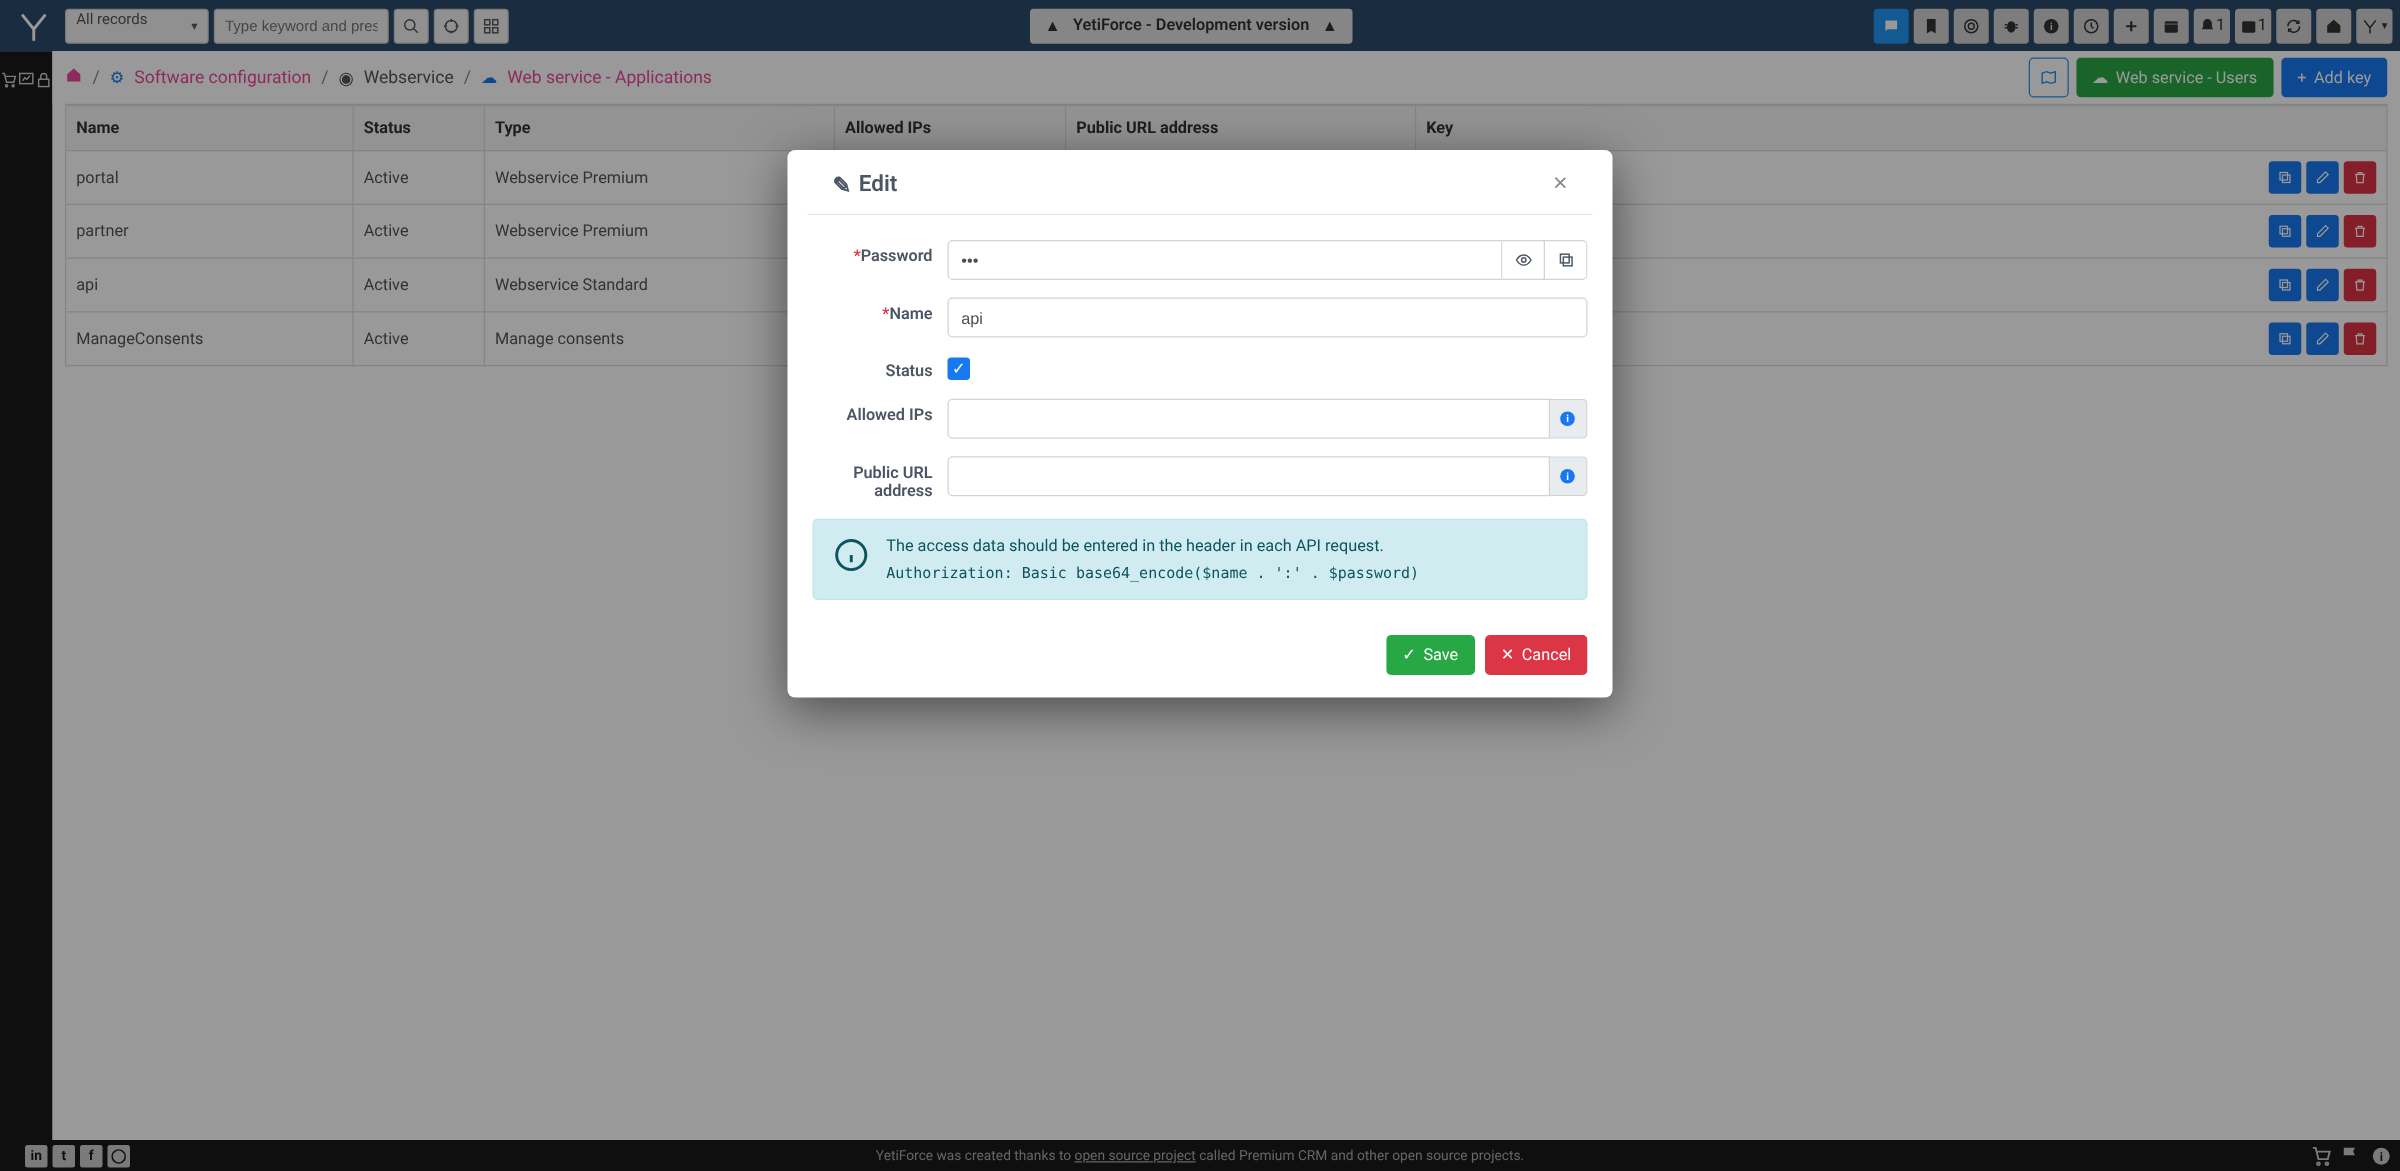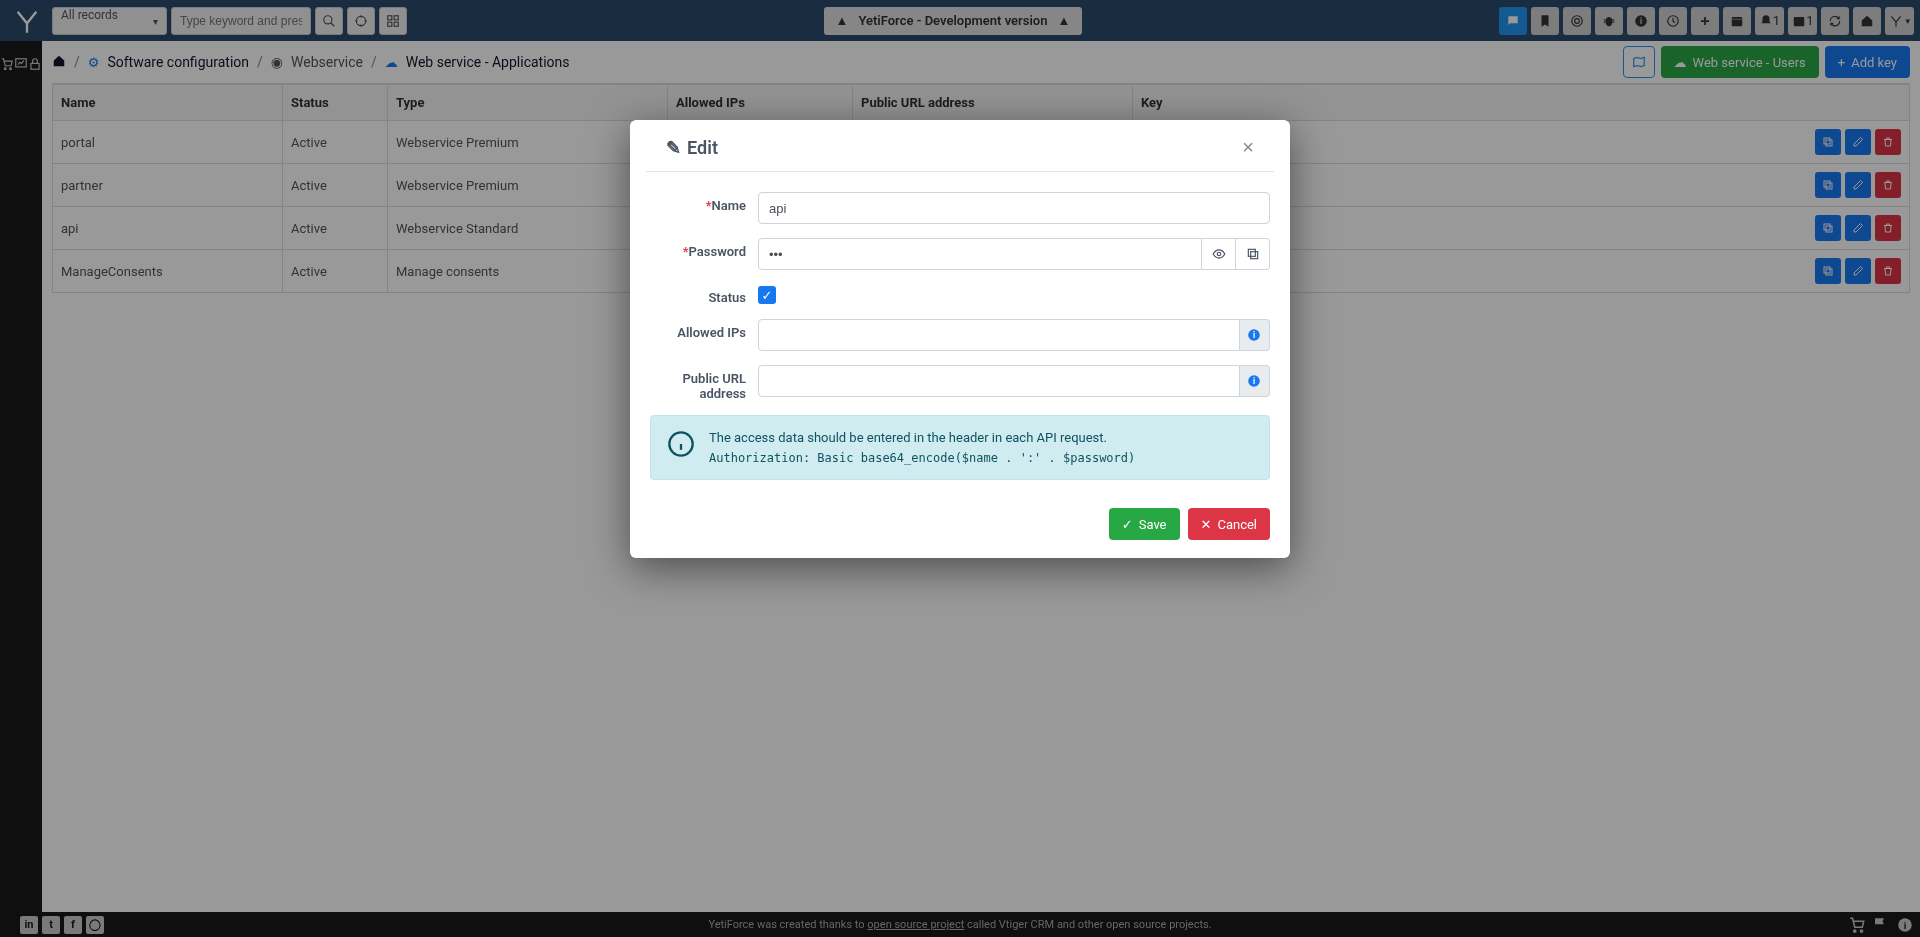--- a/index.html
+++ b/index.html
@@ -23,21 +23,21 @@
 .overlay { position: absolute; top: 0; left: 0; right: 0; bottom: 0; background: rgba(0,0,0,0.4); z-index: 50; }
 
 
 .sidebar { position: absolute; left: 0; top: 41px; bottom: 25px; width: 42px; background: #1a1a1a; display: flex; flex-direction: row; padding: 6px 0; overflow: hidden; }
 .sidebar-item { height: 34px; display: flex; align-items: center; justify-content: center; color: #ccc; cursor: pointer; }
 
 
 .main { position: absolute; left: 42px; top: 41px; right: 0; bottom: 25px; background: #fff; }
 .breadcrumb-bar { height: 42px; display: flex; align-items: center; justify-content: space-between; padding: 0 10px; background: #fff; }
 .breadcrumb { display: flex; align-items: center; gap: 8px; font-size: 14px; }
-.breadcrumb a { color: #0f172a; text-decoration: none; }
+.breadcrumb a { color: #ec4899; text-decoration: none; }
 .breadcrumb .sep { color: #888; }
 .breadcrumb .current { color: #555; }
 .bc-icon { color: #1878f0; font-size: 13px; }
 .page-actions { display: flex; gap: 6px; }
 .btn { height: 32px; padding: 0 12px; border-radius: 4px; display: flex; align-items: center; gap: 6px; cursor: pointer; font-size: 13px; border: 1px solid transparent; }
 .btn-outline { background: #fff; border: 1px solid #2196f3; color: #2196f3; padding: 0 8px; }
 .btn-green { background: #28a745; color: #fff; }
 .btn-blue { background: #1878f0; color: #fff; }
 .btn-red { background: #dc3545; color: #fff; }
 
@@ -498,44 +498,44 @@
 <div class="modal">
   <div class="modal-header">
     <div class="modal-title">
       <span>✎</span>
       <span>Edit</span>
     </div>
     <button class="modal-close">×</button>
   </div>
   <div class="modal-body">
     <div class="form-row">
-      <div class="form-label"><span class="req">*</span><span>Name</span></div>
-      <div class="form-field"><input class="form-control" value="api" style=""></div>
-    </div>
-    <div class="form-row">
       <div class="form-label"><span class="req">*</span><span>Password</span></div>
       <div class="form-field">
         <div class="input-group">
           <input class="form-control" type="password" value="•••" style="">
           <div class="input-append">
               <svg class="i" viewBox="0 0 24 24" fill="none" stroke="currentColor" stroke-width="2">
                 <path d="M2 12s4-7 10-7 10 7 10 7-4 7-10 7-10-7-10-7z"></path>
                 <circle cx="12" cy="12" r="3"></circle>
               </svg>
             </div>
           <div class="input-append">
               <svg class="i" viewBox="0 0 24 24" fill="none" stroke="currentColor" stroke-width="2">
                 <rect x="8" y="8" width="12" height="12"></rect>
                 <rect x="4" y="4" width="12" height="12"></rect>
               </svg>
             </div>
         </div>
       </div>
     </div>
     <div class="form-row">
+      <div class="form-label"><span class="req">*</span><span>Name</span></div>
+      <div class="form-field"><input class="form-control" value="api" style=""></div>
+    </div>
+    <div class="form-row">
       <div class="form-label"><span>Status</span></div>
       <div class="form-field">
           <div class="checkbox">✓</div>
         </div>
     </div>
     <div class="form-row">
       <div class="form-label"><span>Allowed IPs</span></div>
       <div class="form-field">
         <div class="input-group">
           <input class="form-control" style="">
@@ -588,21 +588,21 @@
 </div>
 
 <div class="footer">
   <div class="footer-social">
     <div class="s">in</div>
     <div class="s">t</div>
     <div class="s">f</div>
     <div class="s">◯</div>
   </div>
   <div class="footer-text">
-    <div><span>YetiForce was created thanks to </span><a href="#">open source project</a><span> called Vtiger CRM and other open source projects.</span></div>
+    <div><span>YetiForce was created thanks to </span><a href="#">open source project</a><span> called Premium CRM and other open source projects.</span></div>
   </div>
   <div class="footer-right">
     <span>
         <svg width="18" height="18" viewBox="0 0 24 24" fill="none" stroke="currentColor" stroke-width="2">
           <path d="M3 3h3l3 12h10l2-8H7"></path>
           <circle cx="9" cy="20" r="1.5"></circle>
           <circle cx="18" cy="20" r="1.5"></circle>
         </svg>
       </span>
     <span>

